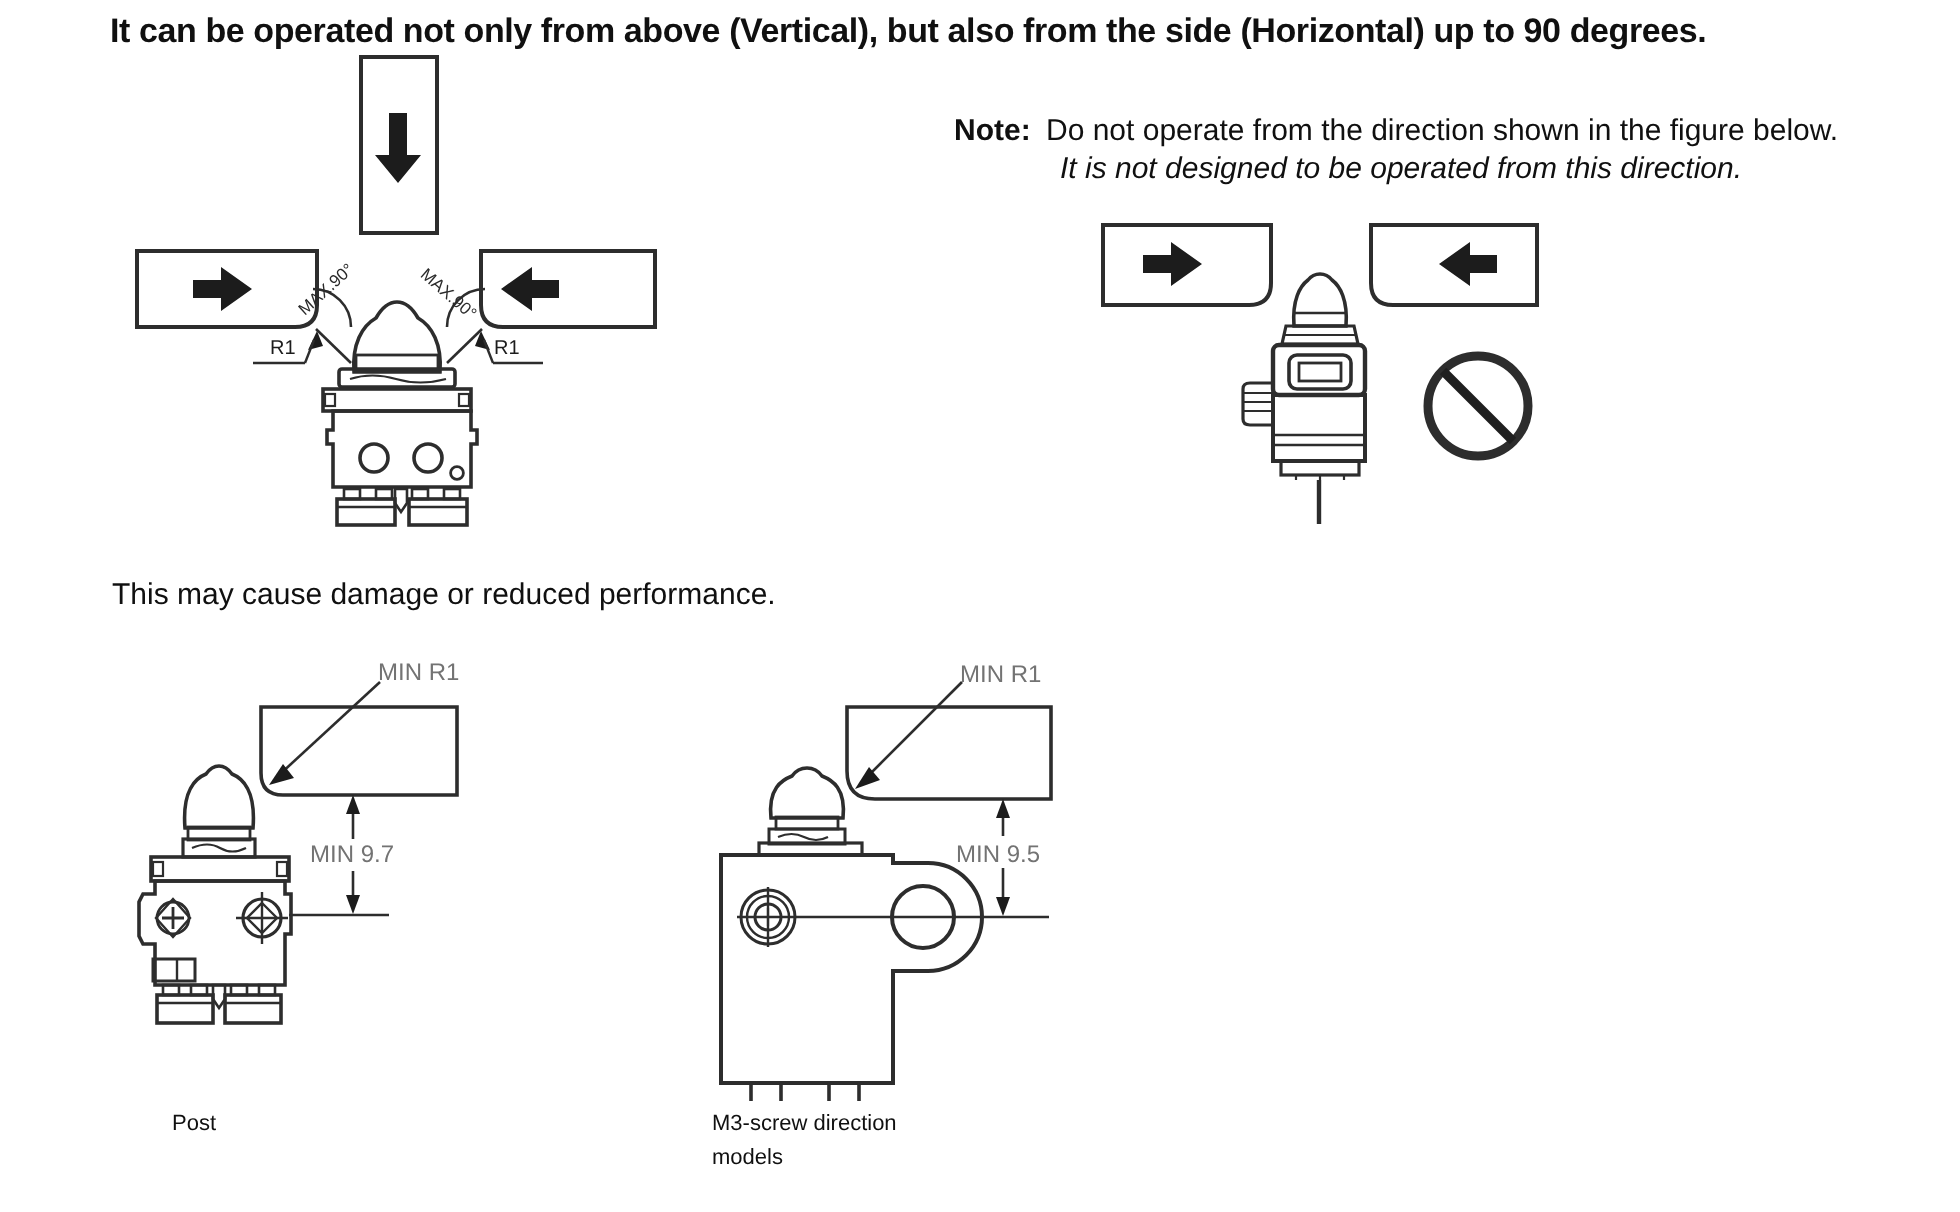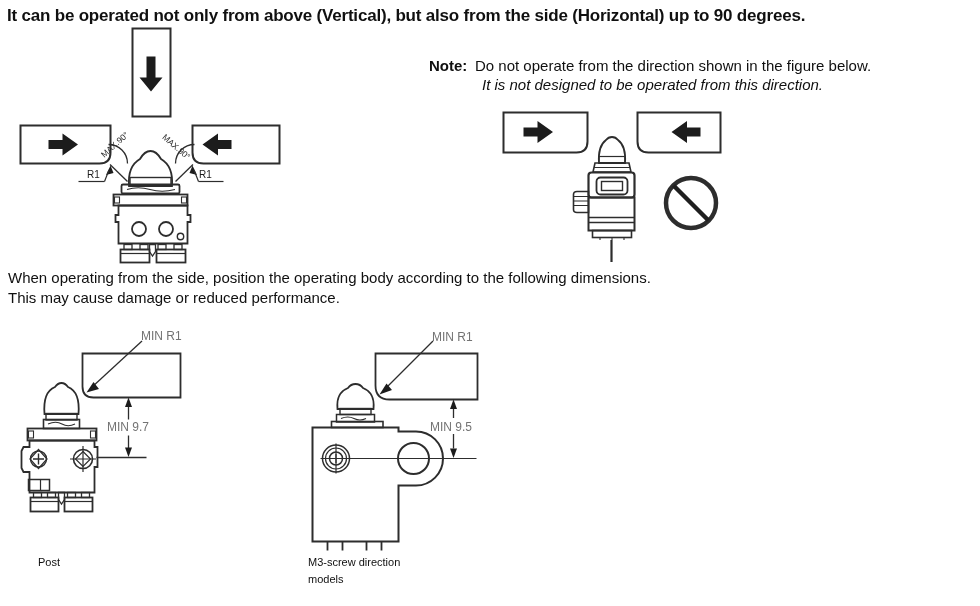--- a/index.html
+++ b/index.html
@@ -1,17 +1,17 @@
 <!DOCTYPE html>
 <html><head>
 <meta charset="utf-8">
 <style>
   html,body{margin:0;padding:0;background:#ffffff;}
   #page{position:relative;width:880px;height:606px;background:#fff;overflow:hidden;
-        font-family:"Liberation Sans","DejaVu Sans",sans-serif;color:#111;}
+        font-family:"Liberation Sans","DejaVu Sans",sans-serif;color:#111;margin-left:48px;}
   #art{position:absolute;left:0;top:0;}
   .txt{position:absolute;white-space:nowrap;color:#101010;}
   .title{font-size:17px;font-weight:bold;letter-spacing:-0.2px;}
   .note-label{font-size:15px;font-weight:bold;}
   .body-text{font-size:15px;}
   .dim{font-size:12px;color:#737373;}
   .r1{font-size:10px;color:#1c1c1c;}
   .max90{font-size:8.5px;color:#2a2a2a;transform-origin:left top;}
   .caption{font-size:11px;font-weight:normal;}
   svg .ln{fill:none;stroke:#2d2d2d;}
@@ -181,21 +181,20 @@
       </g>
     </g>
   </svg>
 
   <div class="txt title" style="left:7px;top:6px;">It can be operated not only from above (Vertical), but also from the side (Horizontal) up to 90 degrees.</div>
 
   <div class="txt note-label" style="left:429px;top:57px;">Note:</div>
   <div class="txt body-text" style="left:475px;top:57px;">Do not operate from the direction shown in the figure below.</div>
   <div class="txt body-text" style="left:482px;top:76px;font-style:italic;">It is not designed to be operated from this direction.</div>
 
-  <div class="txt body-text" style="left:8px;top:269px;">When operating from the side, position the operating body according to the following dimensions.</div>
   <div class="txt body-text" style="left:8px;top:289px;">This may cause damage or reduced performance.</div>
 
   <div class="txt max90" style="left:99px;top:152px;transform:rotate(-42deg);">MAX.90°</div>
   <div class="txt max90" style="left:167px;top:132px;transform:rotate(41deg);">MAX.90°</div>
 
   <div class="txt r1" style="left:87px;top:169px;">R1</div>
   <div class="txt r1" style="left:199px;top:169px;">R1</div>
 
   <div class="txt dim" style="left:141px;top:329px;">MIN R1</div>
   <div class="txt dim" style="left:107px;top:420px;">MIN 9.7</div>

